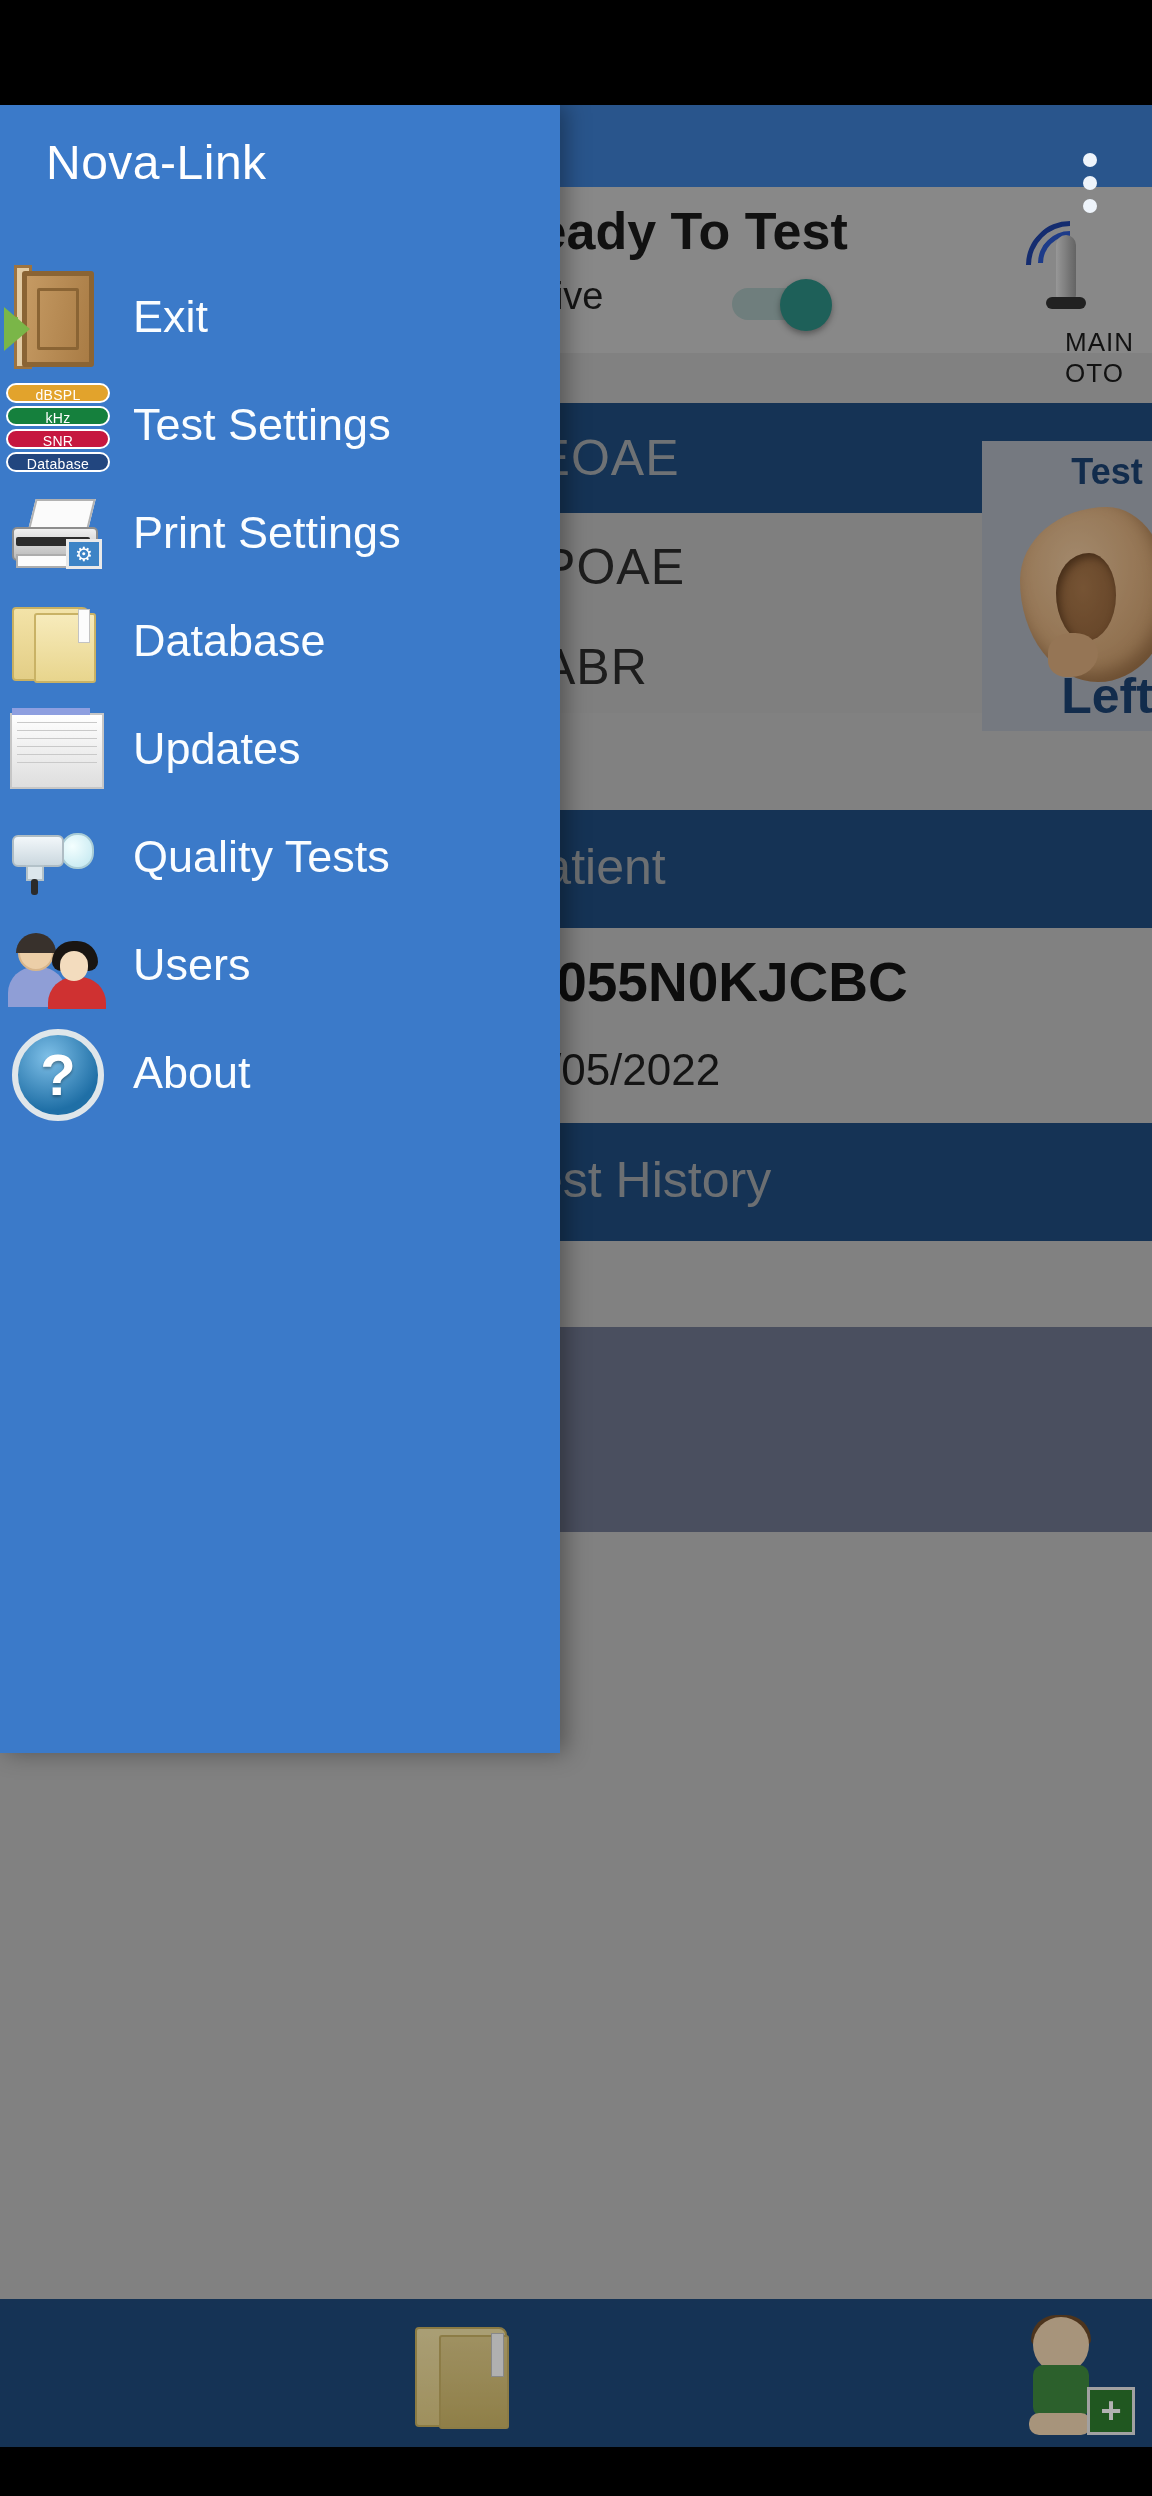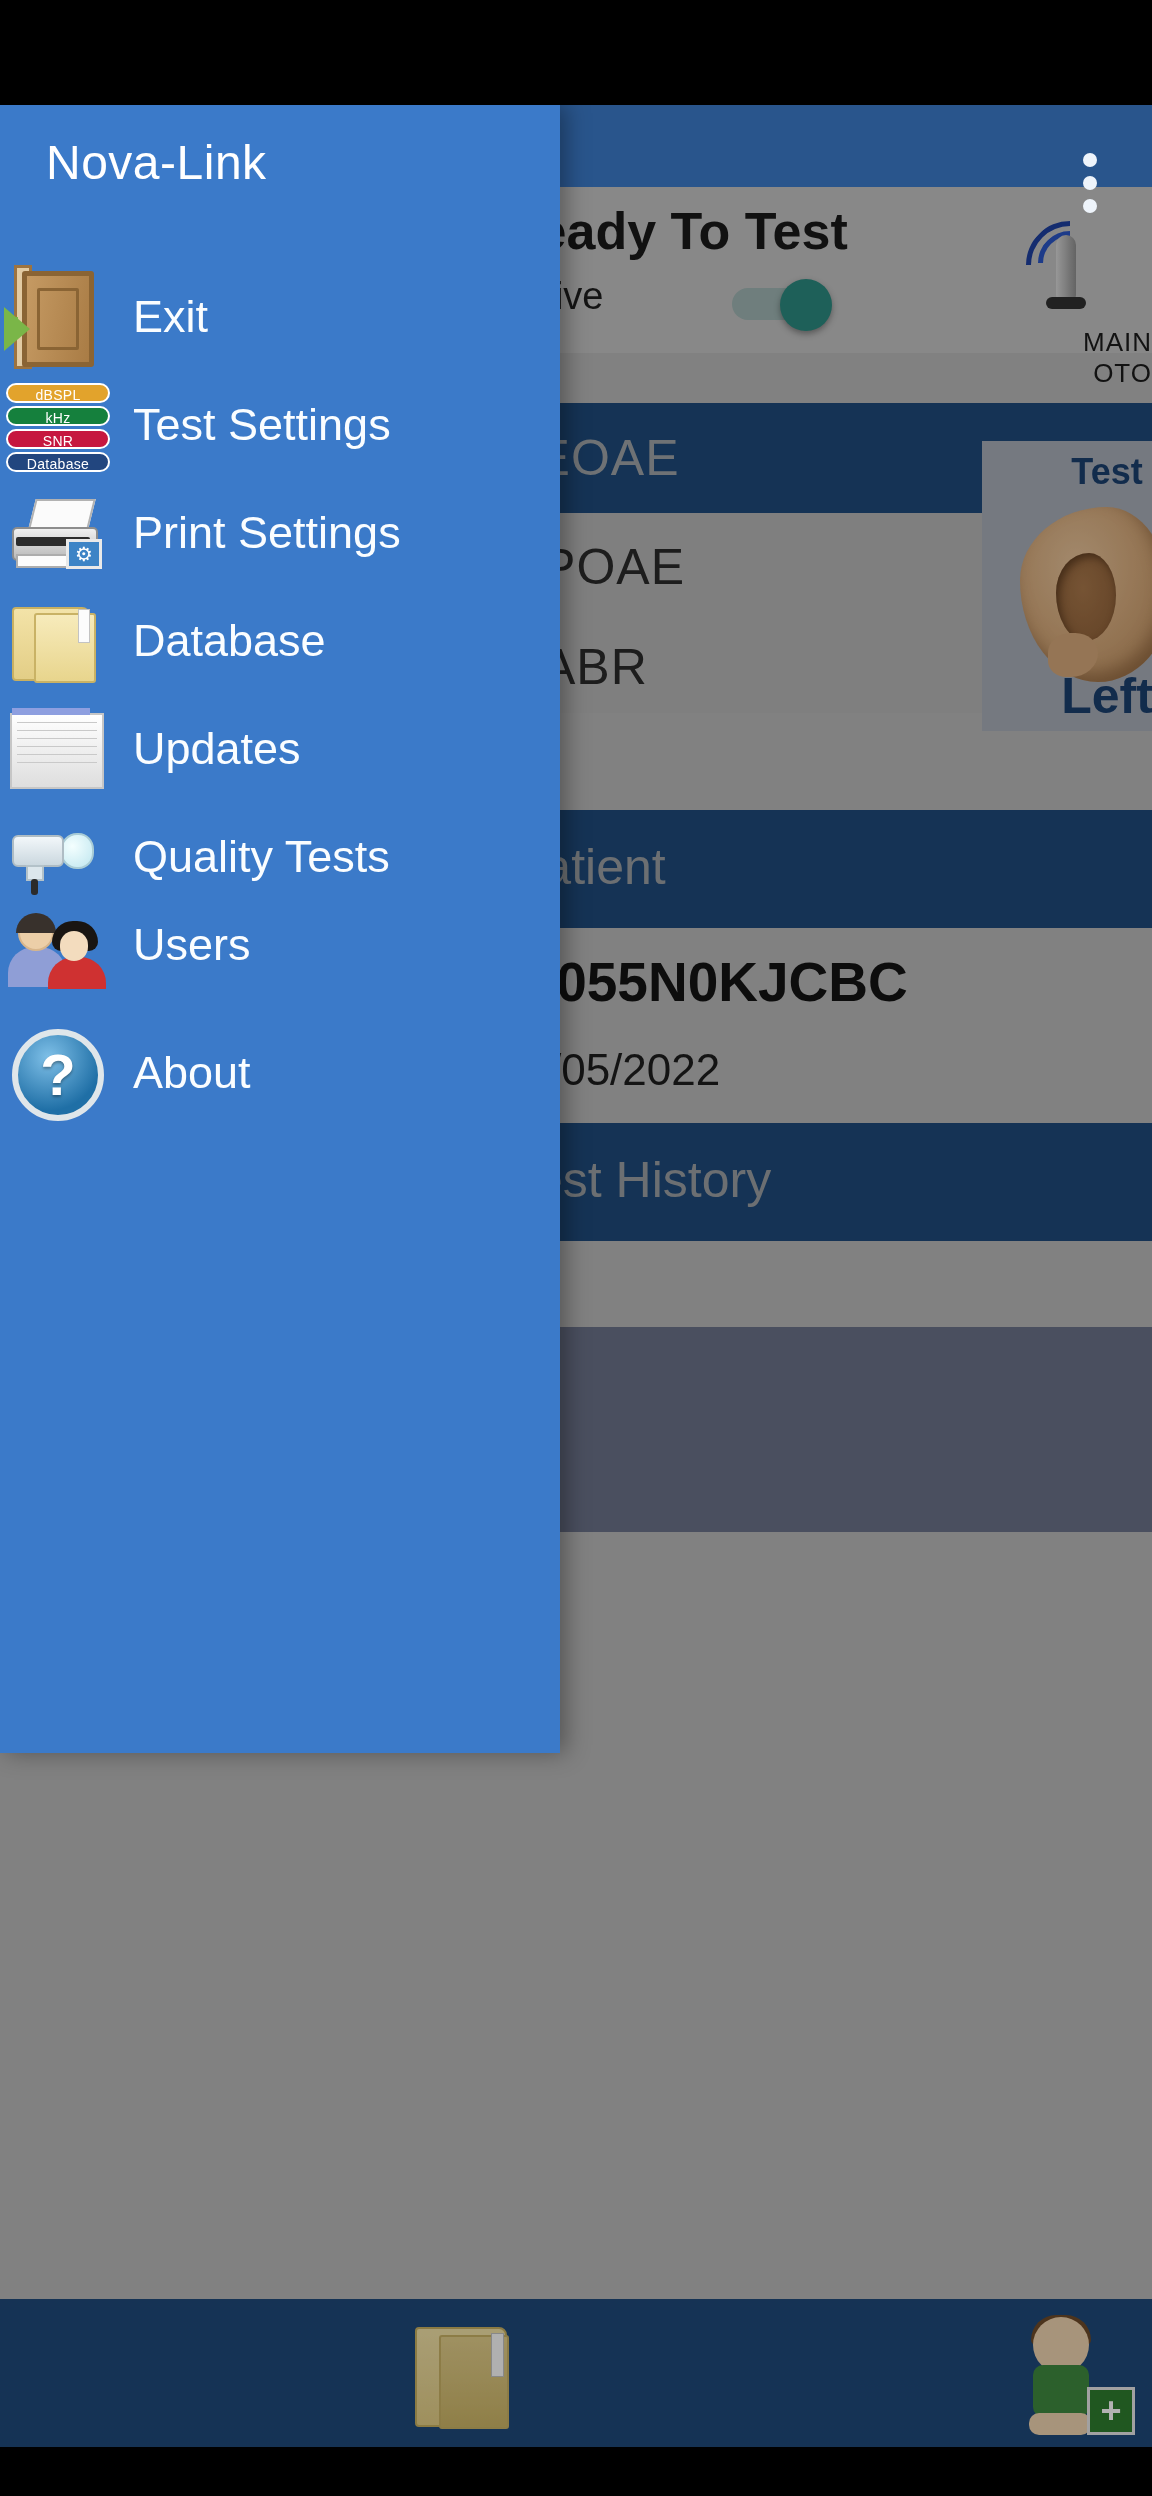--- a/index.html
+++ b/index.html
@@ -21,21 +21,21 @@
 
   .status-card{position:absolute;left:560px;top:82px;width:592px;height:166px;background:#c3c3c3;}
   .status-title{position:absolute;left:-60px;top:14px;font-size:52px;font-weight:bold;color:#191919;white-space:nowrap;}
   .status-sub{position:absolute;left:-60px;top:88px;font-size:38px;color:#1d1d1d;white-space:nowrap;}
   .toggle{position:absolute;left:172px;top:92px;width:108px;height:50px;}
   .toggle .track{position:absolute;left:0;top:9px;width:90px;height:32px;border-radius:16px;background:#9fb5b3;}
   .toggle .knob{position:absolute;left:48px;top:0;width:52px;height:52px;border-radius:50%;background:#2b8a80;
                 box-shadow:0 3px 6px rgba(0,0,0,.35);}
 
   .antenna{position:absolute;left:450px;top:18px;width:110px;height:110px;}
-  .mainoto{position:absolute;left:505px;top:140px;font-size:26px;letter-spacing:1px;color:#1b1b1b;font-weight:500;text-align:right;}
+  .mainoto{position:absolute;left:505px;top:140px;font-size:26px;letter-spacing:1px;color:#1b1b1b;font-weight:500;}
 
   
   .test-block{position:absolute;left:560px;top:298px;width:592px;height:310px;background:#1f4a7a;}
   .tt{position:absolute;font-size:50px;letter-spacing:1px;white-space:nowrap;}
   .tt.sel{color:#9fa4a8;}
   .tt.unsel{color:#2a2a2a;}
   .tt-row-dp{position:absolute;left:0;top:110px;width:432px;height:200px;background:#b6b6b6;}
 
   .ear-panel{position:absolute;left:982px;top:336px;width:250px;height:290px;background:#a8aeb8;z-index:6;}
   .ear-title{position:absolute;top:10px;left:0;width:250px;text-align:center;font-size:36px;font-weight:bold;color:#1b3f6e;}
@@ -291,21 +291,21 @@
             <i></i>
             <i></i>
             <i></i>
             <i></i>
             <i></i>
         </div>
       </div>
       <div class="lb">Updates</div>
     </div>
 
-    <div class="mi" style="top:788px;">
+    <div class="mi" style="top:808px;">
       <div class="ic">
         <div class="users">
           <div class="u-m-body"></div>
           <div class="u-m-head"></div>
           <div class="u-m-hair"></div>
           <div class="u-f-body"></div>
           <div class="u-f-hair"></div>
           <div class="u-f-face"></div>
         </div>
       </div>

